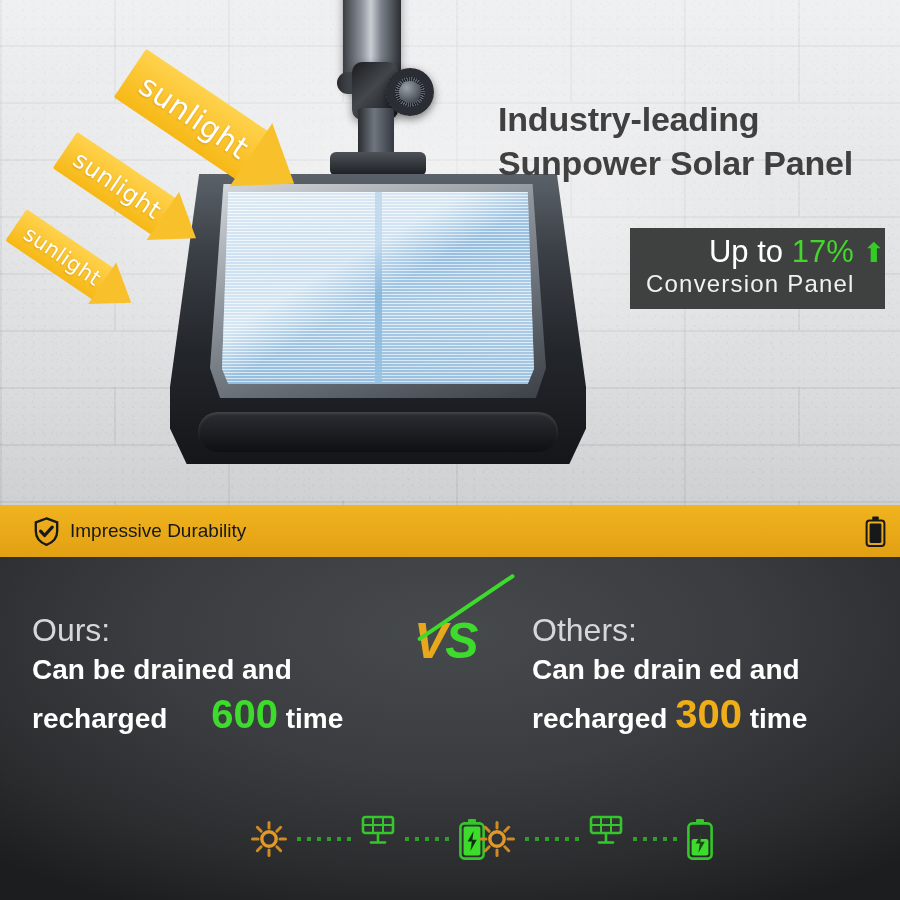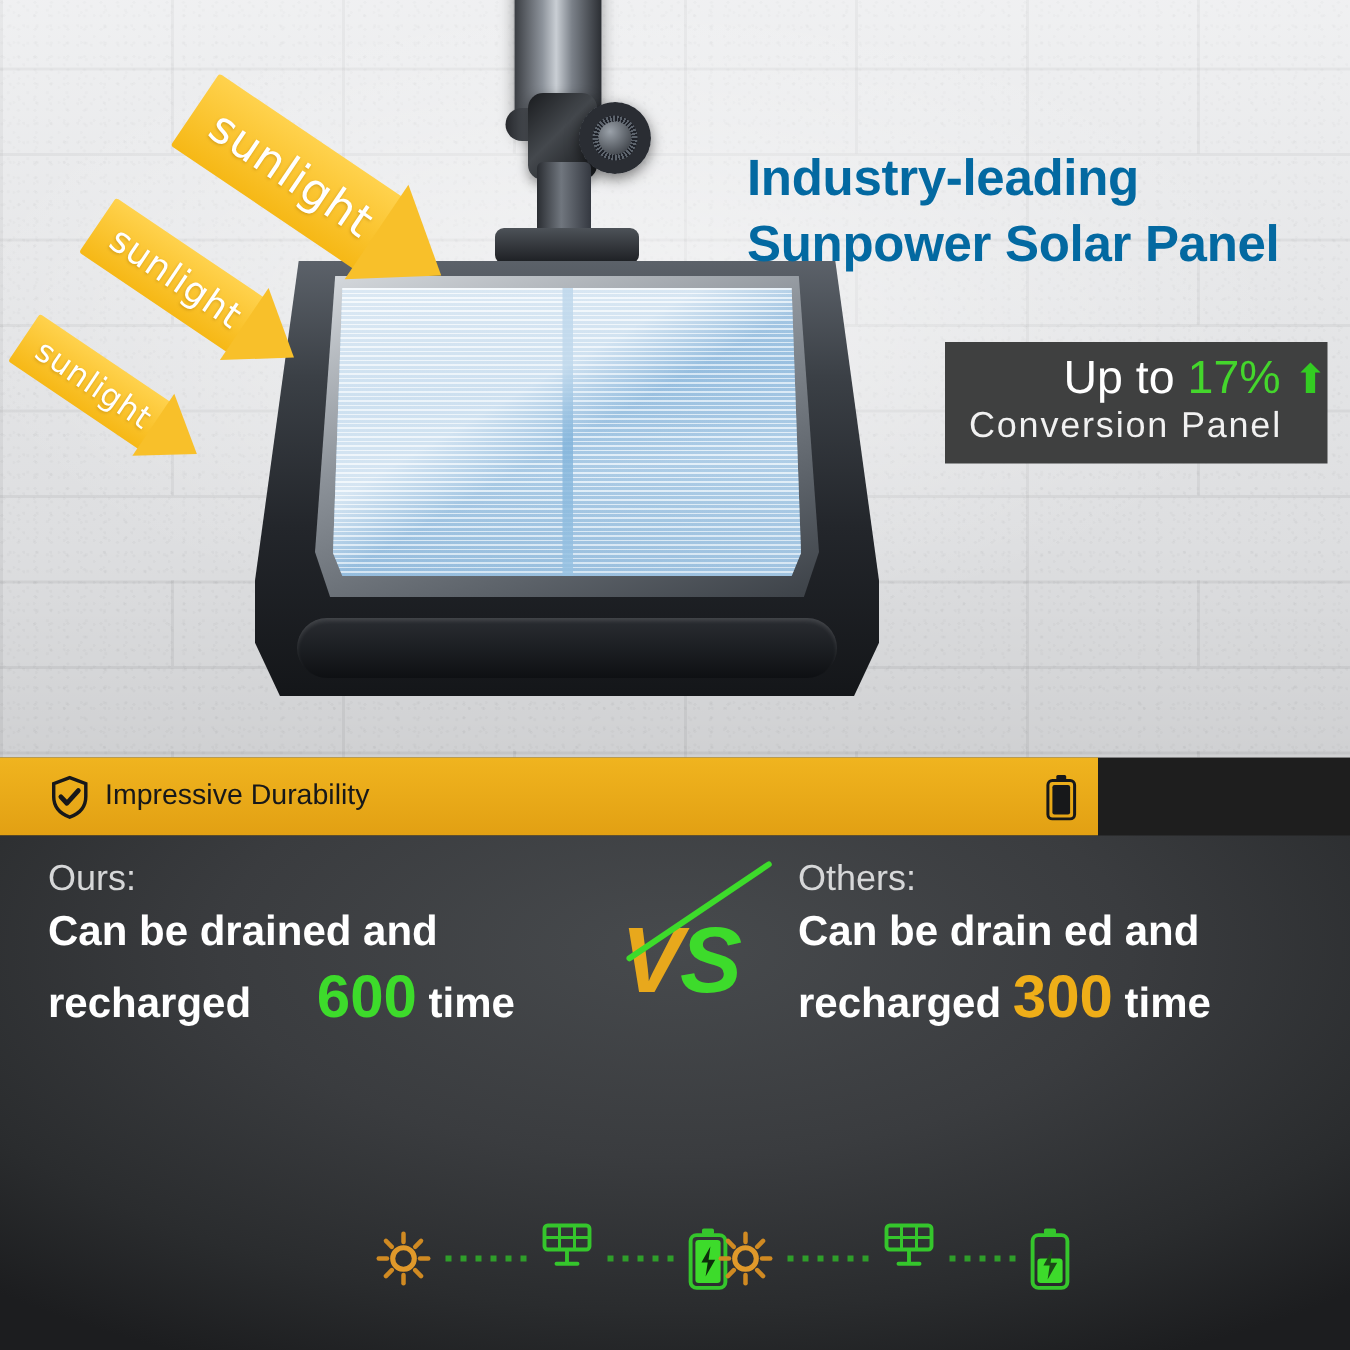--- a/index.html
+++ b/index.html
@@ -84,51 +84,51 @@
   .panel .busbar{position:absolute;left:49%;top:0;width:7px;height:100%;
     background:linear-gradient(180deg,#6fa7d4,#88b9de);opacity:.85;}
   .panel .gloss{position:absolute;inset:0;
     background:linear-gradient(150deg,rgba(255,255,255,.55) 0 38%,rgba(255,255,255,.05) 52%,rgba(255,255,255,.22));}
   .lamp-lip{position:absolute;left:28px;top:244px;width:360px;height:40px;border-radius:20px;
     background:linear-gradient(180deg,#2a2d32,#0e1013);
     box-shadow:inset 0 2px 3px rgba(255,255,255,.12);}
 
   
   .headline{position:absolute;left:498px;top:98px;width:400px;
-    font-size:34px;font-weight:bold;line-height:1.28;color:#0369a1;
+    font-size:34px;font-weight:bold;line-height:1.28;color:#404040;
     letter-spacing:-.2px;}
   .badge{position:absolute;left:630px;top:228px;width:255px;padding:7px 0 10px 16px;
     background:#3f4040;box-sizing:border-box;}
   .badge .l1{font-size:31px;color:#fff;line-height:1.12;white-space:nowrap;text-align:right;}
   .badge .l1 .pct{color:#44d62c;}
   .badge .l1 .up{color:#33cc22;font-size:27px;}
   .badge .l2{font-size:24px;color:#f1f1f1;letter-spacing:1.2px;line-height:1.2;}
 
   
-  .featbar{position:absolute;left:0;top:505px;width:732px;height:52px;
+  .featbar{position:absolute;left:0;top:505px;width:900px;height:52px;
     background:linear-gradient(180deg,#f0b41f,#e2a013);display:flex;align-items:center;}
   .feat{display:flex;align-items:center;gap:11px;color:#17181a;font-size:19px;}
   .feat.one{margin-left:34px;}
   .feat.two{margin-left:auto;margin-right:14px;}
 
   
   .compare{position:absolute;left:0;top:557px;width:900px;height:343px;
     background:
       radial-gradient(ellipse 75% 90% at 50% 22%,#474a4d 0%,#3a3c3f 45%,#2a2c2e 78%,#1c1d1f 100%);}
   .col{position:absolute;top:14px;width:410px;}
   .col.left{left:32px;}
   .col.right{left:532px;}
-  .col .who{font-size:24px;color:#d6d7d8;line-height:1.25;}
+  .col .who{font-size:32px;color:#d6d7d8;line-height:1.25;margin-top:39px;}
   .col .claim{font-size:28px;font-weight:bold;color:#fff;line-height:1.3;margin-top:2px;}
   .col .claim .big{font-size:40px;}
   .big.green{color:#3ddb2b;margin-left:36px;}
   .big.gold{color:#efae18;text-align:center;}
 
   .vs{position:absolute;left:414px;top:600px;width:110px;height:82px;}
-  .vs .txt{position:absolute;inset:0;font-size:62px;font-weight:bold;font-style:italic;
+  .vs .txt{position:absolute;inset:0;font-size:50px;font-weight:bold;font-style:italic;
     letter-spacing:-2px;line-height:82px;}
   .vs .v{color:#e8a81c;}
   .vs .s{color:#3ddb2b;}
   .vs .slash{position:absolute;left:4px;top:38px;width:116px;height:4px;background:#3ddb2b;
     transform:rotate(-34deg);transform-origin:0 50%;border-radius:2px;}
 
   
   .flow{position:absolute;top:818px;display:flex;align-items:center;gap:9px;}
   .flow.a{left:250px;}
   .flow.b{left:478px;}

